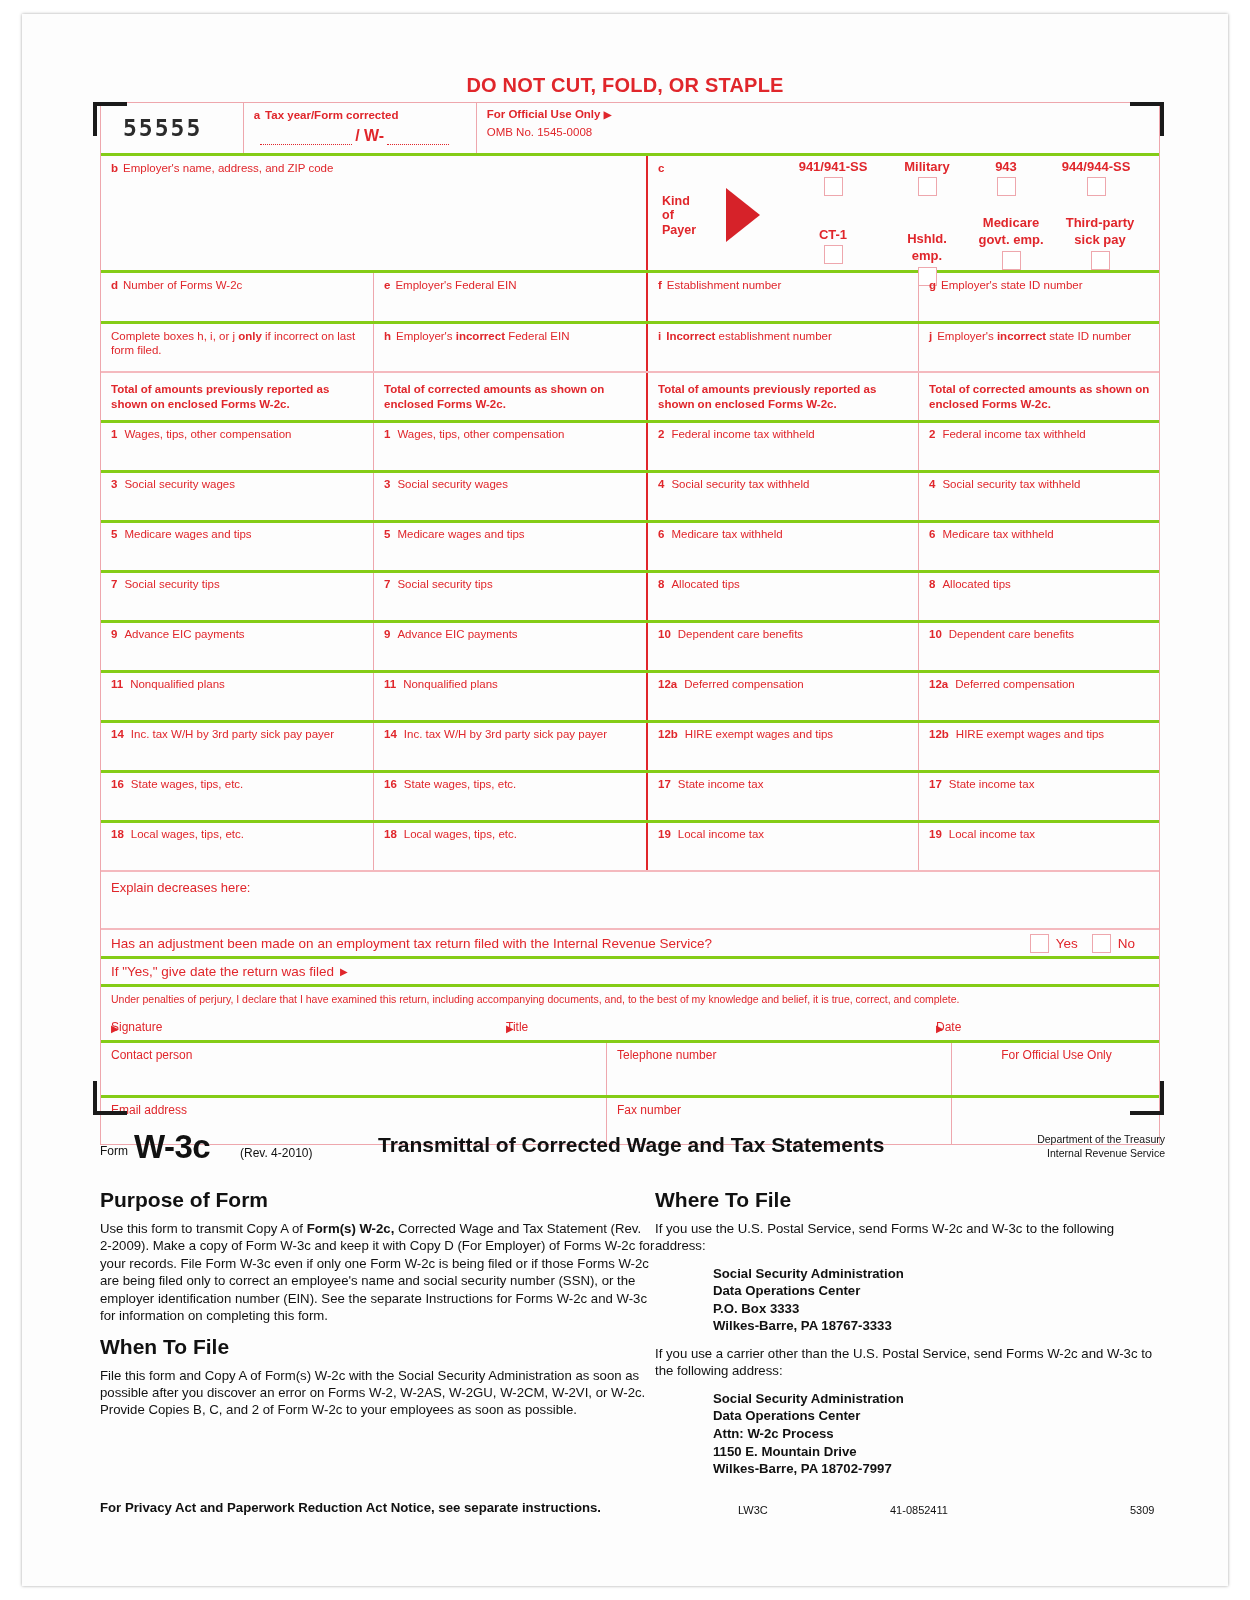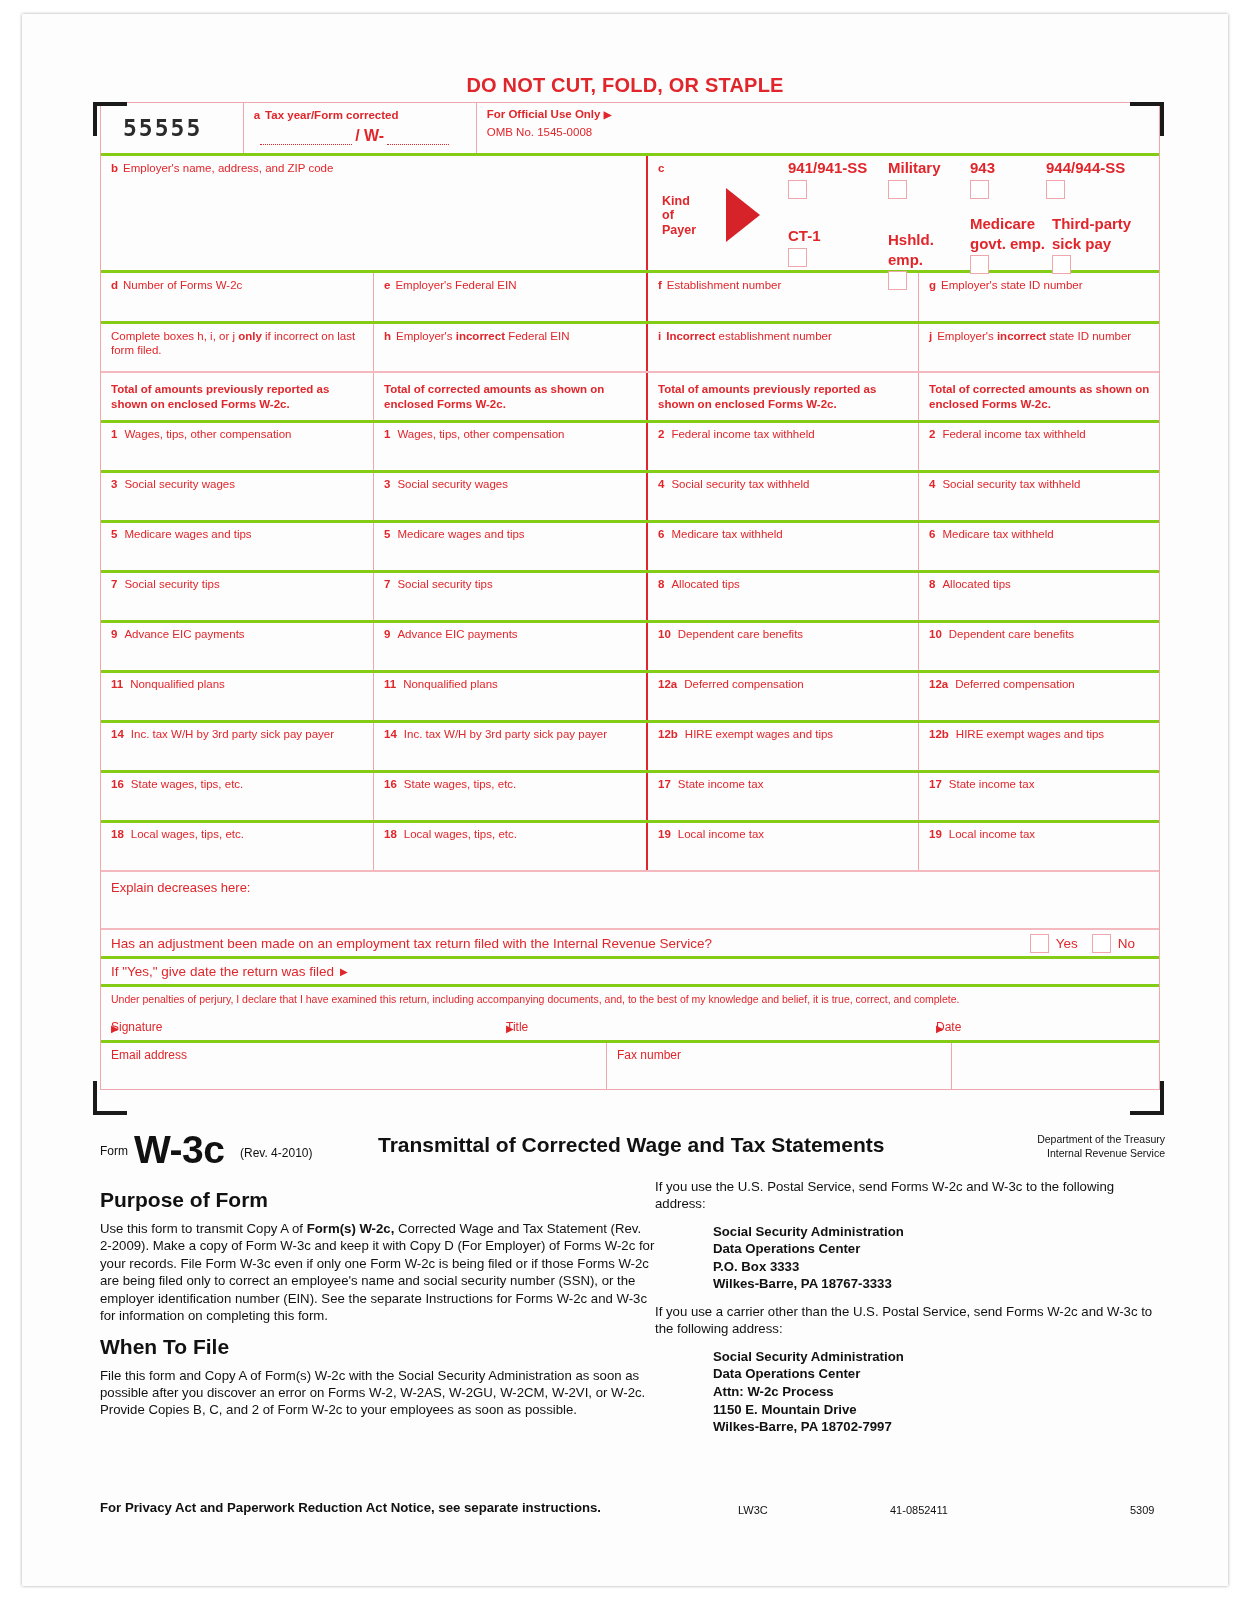--- a/index.html
+++ b/index.html
@@ -134,22 +134,22 @@
   }
   .chk {
     width: 19px; height: 19px;
     border: 1px solid #eea7ad;
     box-sizing: border-box;
     display: inline-block;
     background: #fff;
   }
   .kind-col {
     position: absolute;
-    text-align: left;
-    font-size: 15px;
+    text-align: center;
+    font-size: 13px;
     font-weight: bold;
   }
   .kind-col .cap { display: block; line-height: 1.1; margin-bottom: 3px; }
 
   
   .rowDEFG { height: 48px; }
   .rowHIJ  { height: 47px; }
   .rowTOT  { height: 47px; }
   .rowNum  { height: 47px; }
 
@@ -174,21 +174,21 @@
   .sigrow span { position: absolute; bottom: 3px; }
   .arrow-g { font-size: 10px; }
 
   .contactrow { height: 52px; }
   .emailrow   { height: 46px; }
 
   
   .lower { position: absolute; left: 78px; top: 1112px; width: 1065px; color: #111; }
   .formline { position: relative; height: 46px; }
   .formword { position: absolute; left: 0; top: 18px; font-size: 12px; }
-  .formcode { position: absolute; left: 34px; top: 2px; font-size: 39px; font-weight: bold; letter-spacing: -0.5px; }
+  .formcode { position: absolute; left: 34px; top: 2px; font-size: 33px; font-weight: bold; letter-spacing: -0.5px; }
   .formrev  { position: absolute; left: 140px; top: 20px; font-size: 12px; }
   .formtitle { position: absolute; left: 278px; top: 7px; font-size: 21px; font-weight: bold; }
   .dept { position: absolute; right: 0; top: 6px; font-size: 10.5px; line-height: 1.35; text-align: right; }
 
   .cols { display: flex; gap: 0; margin-top: 6px; }
   .colL { width: 555px; }
   .colR { width: 510px; }
   h2.sec {
     font-size: 21px;
     font-weight: bold;
@@ -506,20 +506,31 @@
       <span style="left:405px;">
             <span>Title</span> 
             <span class="arrow-g">▶</span>
           </span>
       <span style="left:835px;">
             <span>Date</span> 
             <span class="arrow-g">▶</span>
           </span>
     </div>
 
+    <div class="row contactrow bb">
+      <div class="cell" style="width:505px;">
+            <div class="lbl" style="font-size:12px;">Contact person</div>
+          </div>
+      <div class="cell bl-l" style="width:345px;">
+            <div class="lbl" style="font-size:12px;">Telephone number</div>
+          </div>
+      <div class="cell bl-l" style="width:208px;text-align:center;">
+            <div class="lbl" style="font-size:12px;">For Official Use Only</div>
+          </div>
+    </div>
 
     <div class="row emailrow">
       <div class="cell" style="width:505px;">
             <div class="lbl" style="font-size:12px;">Email address</div>
           </div>
       <div class="cell bl-l" style="width:345px;">
             <div class="lbl" style="font-size:12px;">Fax number</div>
           </div>
       <div class="cell bl-l" style="width:208px;"></div>
     </div>
@@ -540,20 +551,21 @@
     </div>
 
     <div class="cols">
       <div class="colL">
         <h2 class="sec">Purpose of Form</h2>
         <p class="body"><span>Use this form to transmit Copy A of </span><b>Form(s) W-2c,</b><span> Corrected Wage and Tax Statement (Rev. 2-2009). Make a copy of Form W-3c and keep it with Copy D (For Employer) of Forms W-2c for your records. File Form W-3c even if only one Form W-2c is being filed or if those Forms W-2c are being filed only to correct an employee's name and social security number (SSN), or the employer identification number (EIN). See the separate Instructions for Forms W-2c and W-3c for information on completing this form.</span></p>
         <h2 class="sec">When To File</h2>
         <p class="body">File this form and Copy A of Form(s) W-2c with the Social Security Administration as soon as possible after you discover an error on Forms W-2, W-2AS, W-2GU, W-2CM, W-2VI, or W-2c. Provide Copies B, C, and 2 of Form W-2c to your employees as soon as possible.</p>
       </div>
       <div class="colR">
+        <h2 class="sec">Where To File</h2>
         <p class="body">If you use the U.S. Postal Service, send Forms W-2c and W-3c to the following address:</p>
         <div class="addr">
           <div>Social Security Administration</div>
           <div>Data Operations Center</div>
           <div>P.O. Box 3333</div>
           <div>Wilkes-Barre, PA 18767-3333</div>
         </div>
         <p class="body">If you use a carrier other than the U.S. Postal Service, send Forms W-2c and W-3c to the following address:</p>
         <div class="addr">
           <div>Social Security Administration</div>

